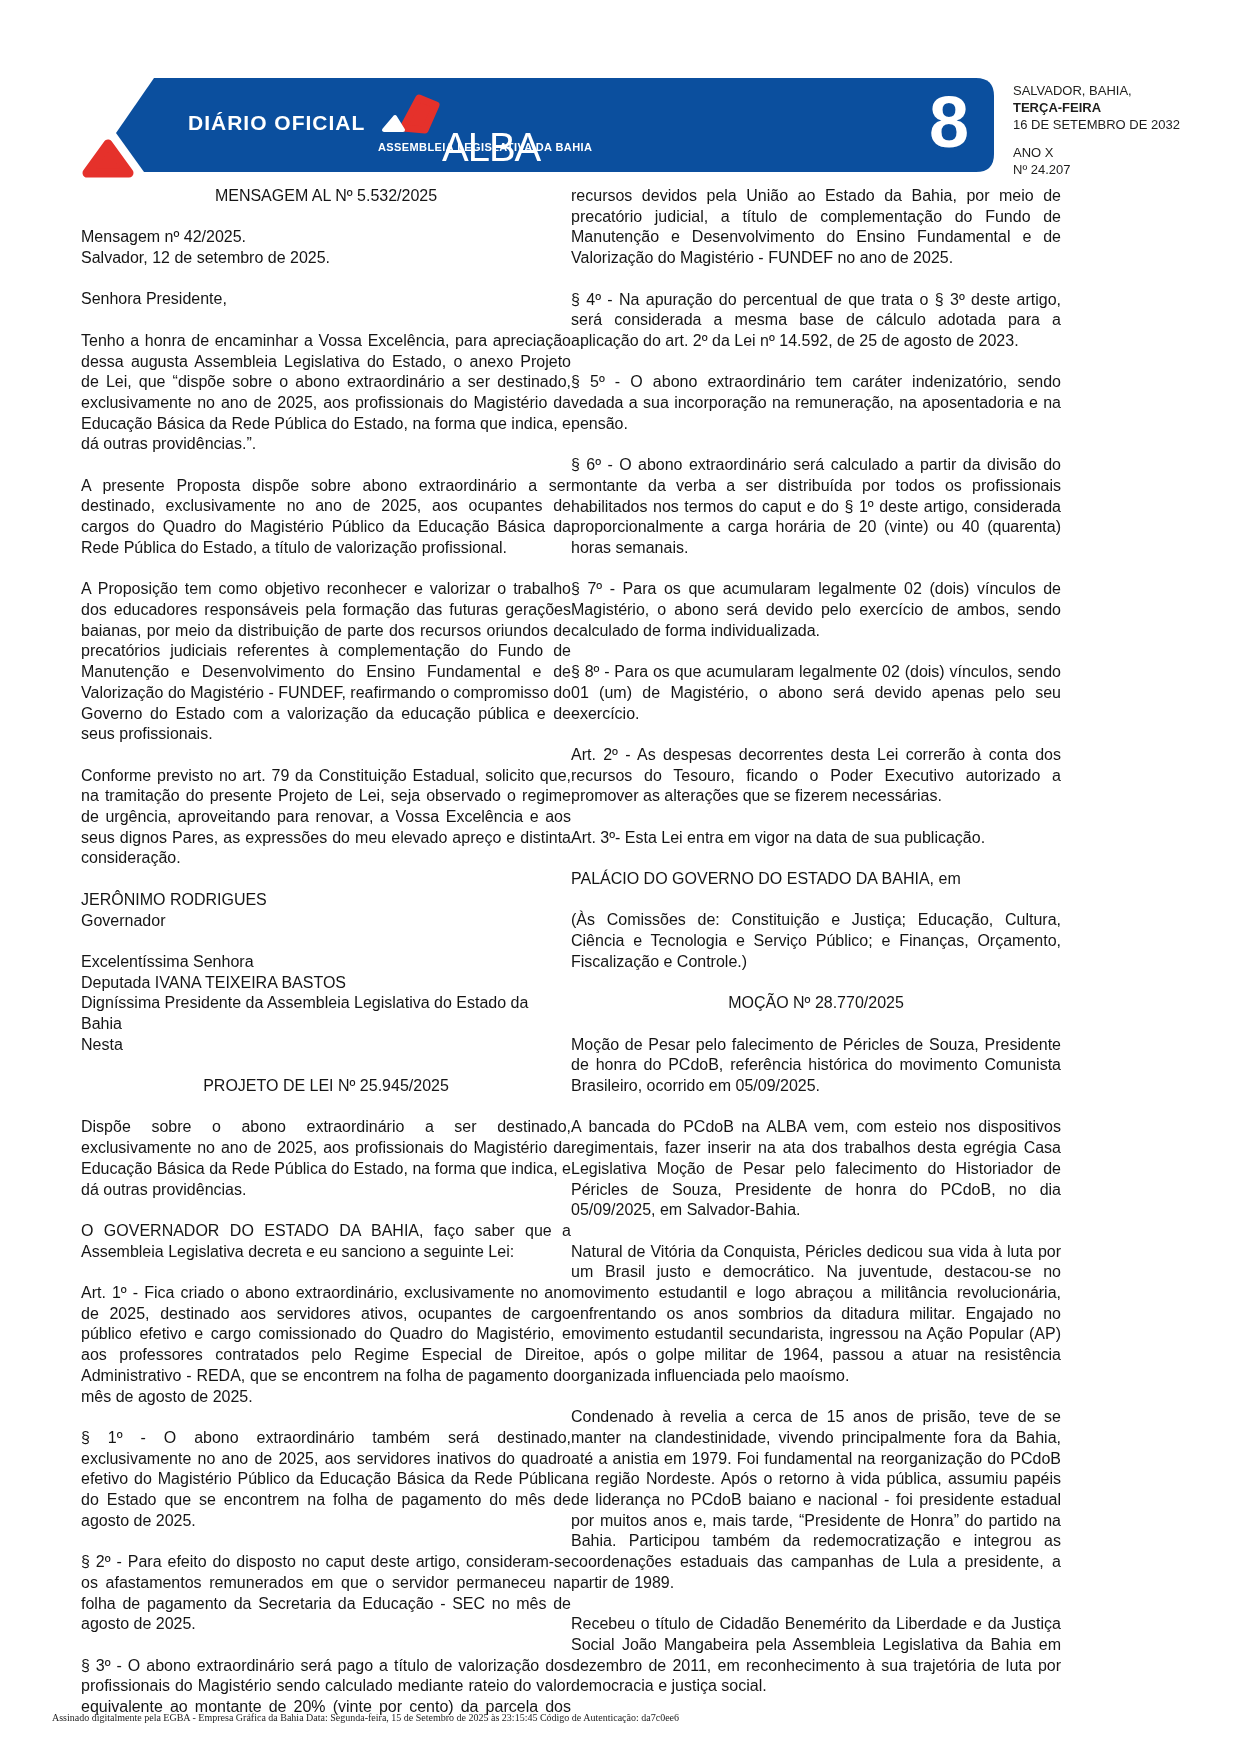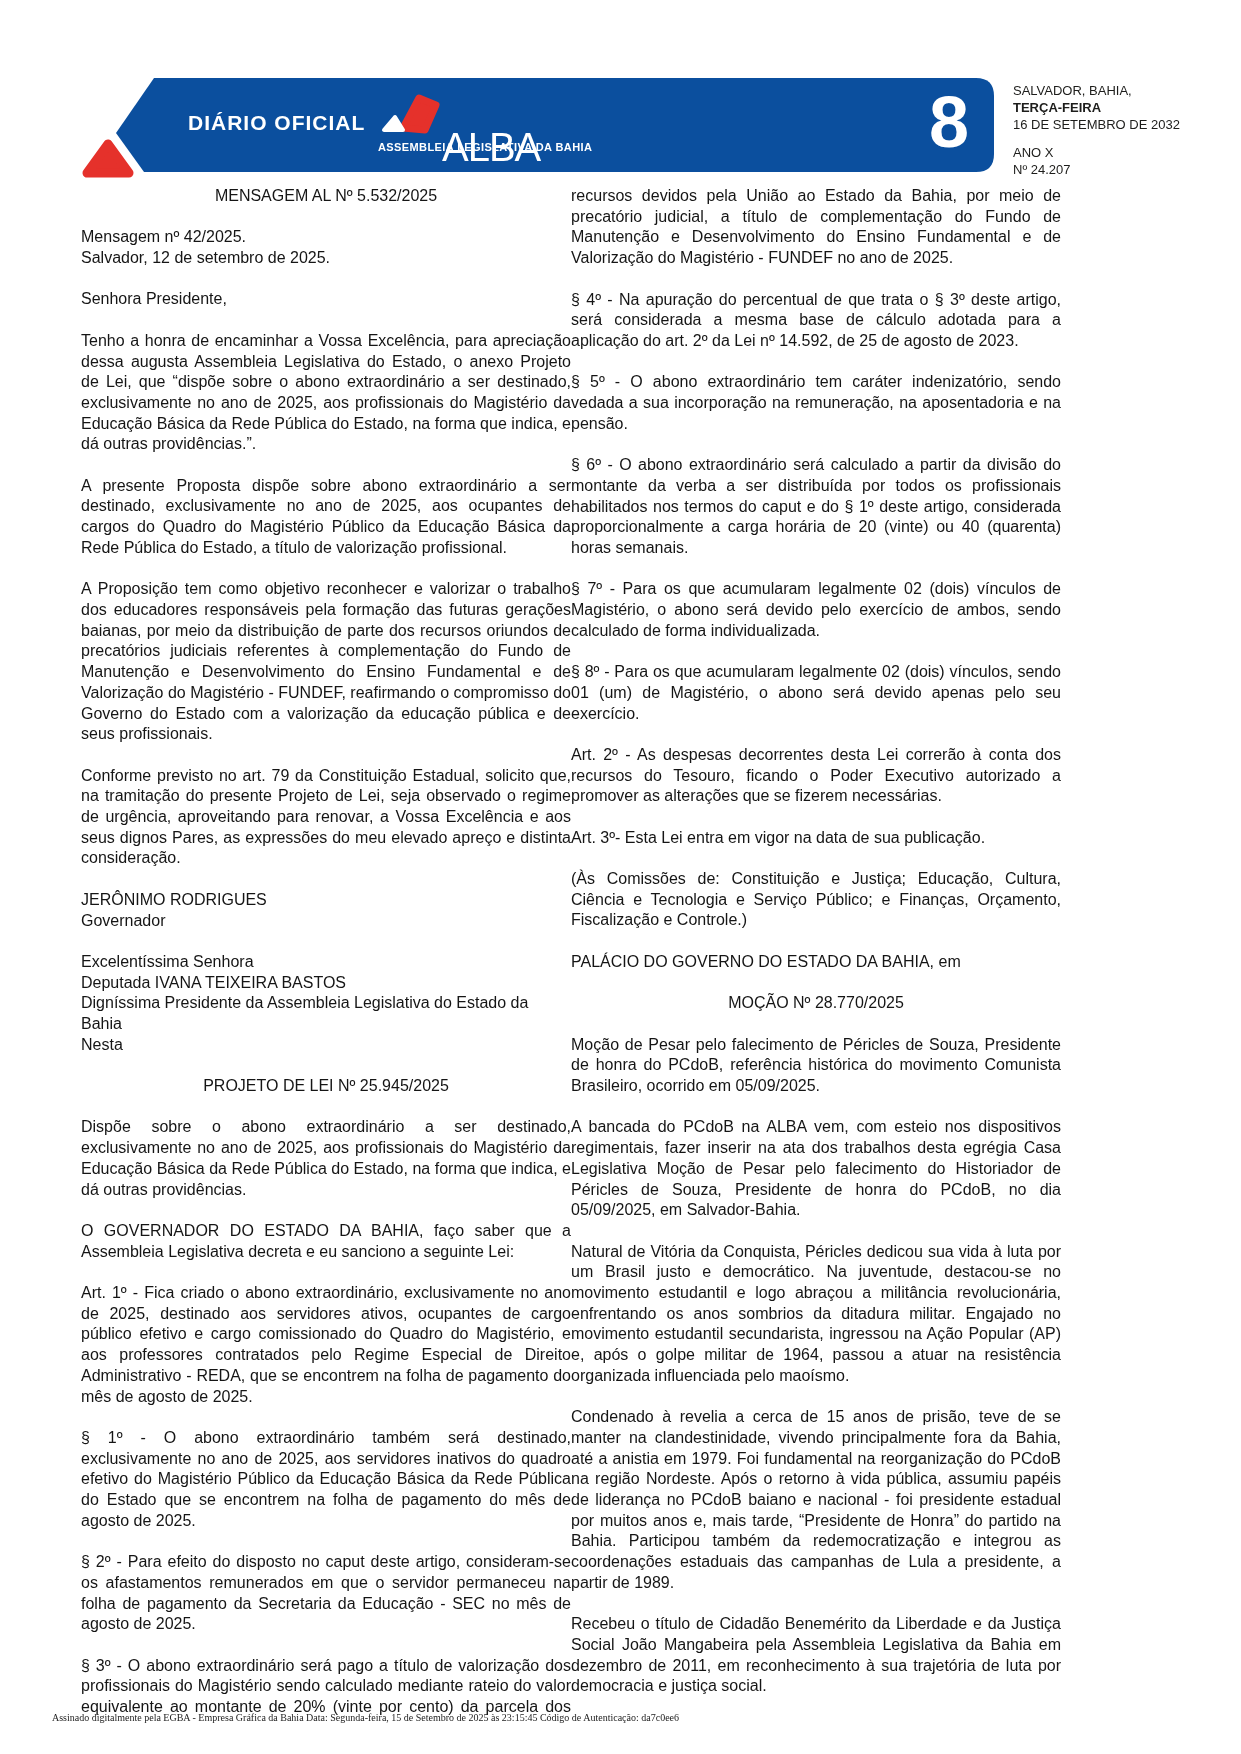--- a/index.html
+++ b/index.html
@@ -114,22 +114,22 @@
       </div>
     <div class="col">
         <p class="para">recursos devidos pela União ao Estado da Bahia, por meio de precatório judicial, a título de complementação do Fundo de Manutenção e Desenvolvimento do Ensino Fundamental e de Valorização do Magistério - FUNDEF no ano de 2025.</p>
         <p class="para">§ 4º - Na apuração do percentual de que trata o § 3º deste artigo, será considerada a mesma base de cálculo adotada para a aplicação do art. 2º da Lei nº 14.592, de 25 de agosto de 2023.</p>
         <p class="para">§ 5º - O abono extraordinário tem caráter indenizatório, sendo vedada a sua incorporação na remuneração, na aposentadoria e na pensão.</p>
         <p class="para">§ 6º - O abono extraordinário será calculado a partir da divisão do montante da verba a ser distribuída por todos os profissionais habilitados nos termos do caput e do § 1º deste artigo, considerada proporcionalmente a carga horária de 20 (vinte) ou 40 (quarenta) horas semanais.</p>
         <p class="para">§ 7º - Para os que acumularam legalmente 02 (dois) vínculos de Magistério, o abono será devido pelo exercício de ambos, sendo calculado de forma individualizada.</p>
         <p class="para">§ 8º - Para os que acumularam legalmente 02 (dois) vínculos, sendo 01 (um) de Magistério, o abono será devido apenas pelo seu exercício.</p>
         <p class="para">Art. 2º - As despesas decorrentes desta Lei correrão à conta dos recursos do Tesouro, ficando o Poder Executivo autorizado a promover as alterações que se fizerem necessárias.</p>
         <p class="para">Art. 3º- Esta Lei entra em vigor na data de sua publicação.</p>
+        <p class="para">PALÁCIO DO GOVERNO DO ESTADO DA BAHIA, em</p>
         <p class="para">(Às Comissões de: Constituição e Justiça; Educação, Cultura, Ciência e Tecnologia e Serviço Público; e Finanças, Orçamento, Fiscalização e Controle.)</p>
-        <p class="para">PALÁCIO DO GOVERNO DO ESTADO DA BAHIA, em</p>
         <p class="heading-center">MOÇÃO Nº 28.770/2025</p>
         <p class="para">Moção de Pesar pelo falecimento de Péricles de Souza, Presidente de honra do PCdoB, referência histórica do movimento Comunista Brasileiro, ocorrido em 05/09/2025.</p>
         <p class="para">A bancada do PCdoB na ALBA vem, com esteio nos dispositivos regimentais, fazer inserir na ata dos trabalhos desta egrégia Casa Legislativa Moção de Pesar pelo falecimento do Historiador de Péricles de Souza, Presidente de honra do PCdoB, no dia 05/09/2025, em Salvador-Bahia.</p>
         <p class="para">Natural de Vitória da Conquista, Péricles dedicou sua vida à luta por um Brasil justo e democrático. Na juventude, destacou-se no movimento estudantil e logo abraçou a militância revolucionária, enfrentando os anos sombrios da ditadura militar. Engajado no movimento estudantil secundarista, ingressou na Ação Popular (AP) e, após o golpe militar de 1964, passou a atuar na resistência organizada influenciada pelo maoísmo.</p>
         <p class="para">Condenado à revelia a cerca de 15 anos de prisão, teve de se manter na clandestinidade, vivendo principalmente fora da Bahia, até a anistia em 1979. Foi fundamental na reorganização do PCdoB na região Nordeste. Após o retorno à vida pública, assumiu papéis de liderança no PCdoB baiano e nacional - foi presidente estadual por muitos anos e, mais tarde, “Presidente de Honra” do partido na Bahia. Participou também da redemocratização e integrou as coordenações estaduais das campanhas de Lula a presidente, a partir de 1989.</p>
         <p class="para">Recebeu o título de Cidadão Benemérito da Liberdade e da Justiça Social João Mangabeira pela Assembleia Legislativa da Bahia em dezembro de 2011, em reconhecimento à sua trajetória de luta por democracia e justiça social.</p>
       </div>
   </div>
 
   <div class="footer-line">Assinado digitalmente pela EGBA - Empresa Gráfica da Bahia Data: Segunda-feira, 15 de Setembro de 2025 às 23:15:45 Código de Autenticação: da7c0ee6</div>

